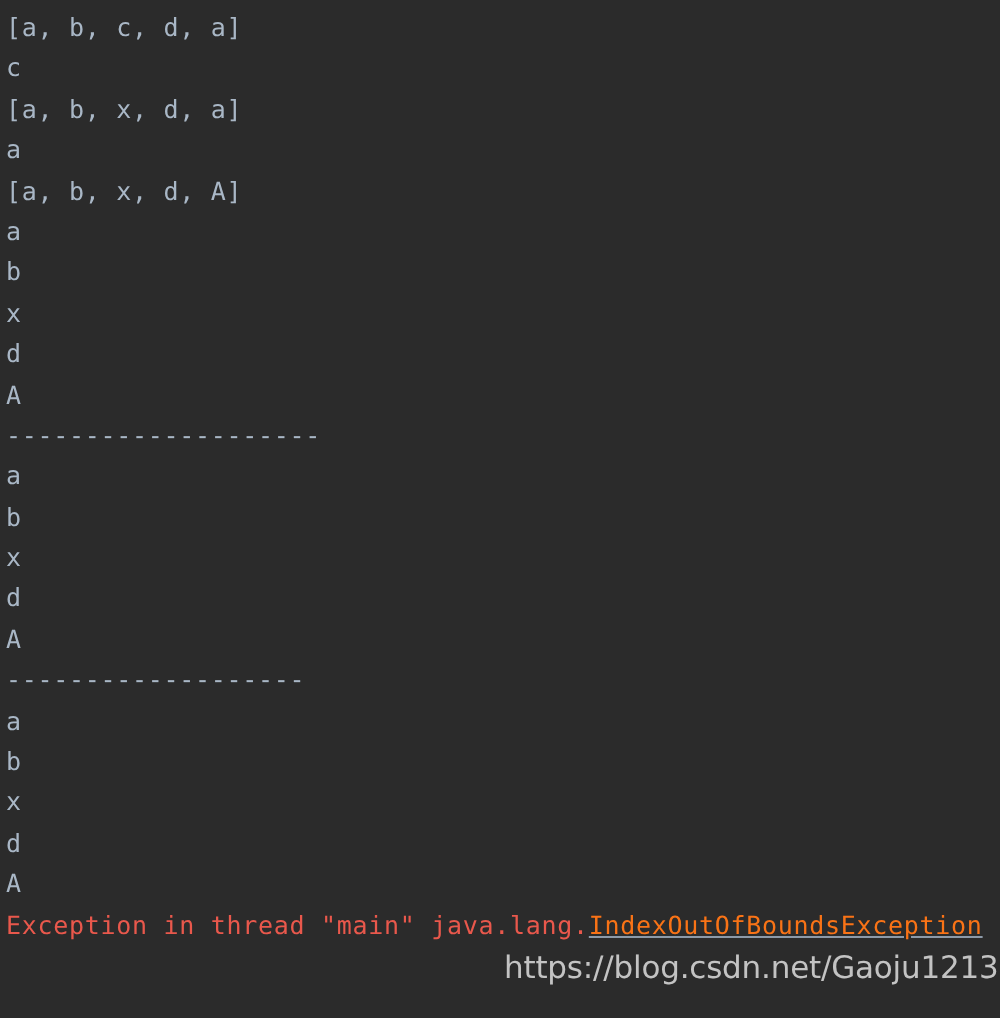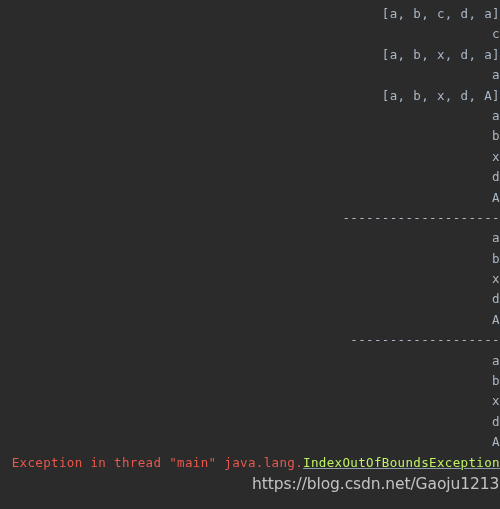--- a/index.html
+++ b/index.html
@@ -17,30 +17,29 @@
     font-size: 12.5px;
     line-height: 20.4px;
     color: #a9b7c6;
     box-sizing: border-box;
     padding: 4px 0 0 3px;
   }
   .line {
     white-space: pre;
     height: 20.4px;
     letter-spacing: 0.35px;
-    text-align: right;
   }
   .line.sep {
     color: #a9b7c6;
   }
   .line.error {
     color: #e9584c;
   }
   .err-link {
-    color: #bef264;
+    color: #f97316;
     text-decoration: underline;
     text-decoration-color: #8d9aa8;
     cursor: pointer;
   }
   #watermark {
     position: absolute;
     left: 252px;
     top: 474px;
     font-family: "DejaVu Sans", "Liberation Sans", sans-serif;
     font-size: 15.5px;

